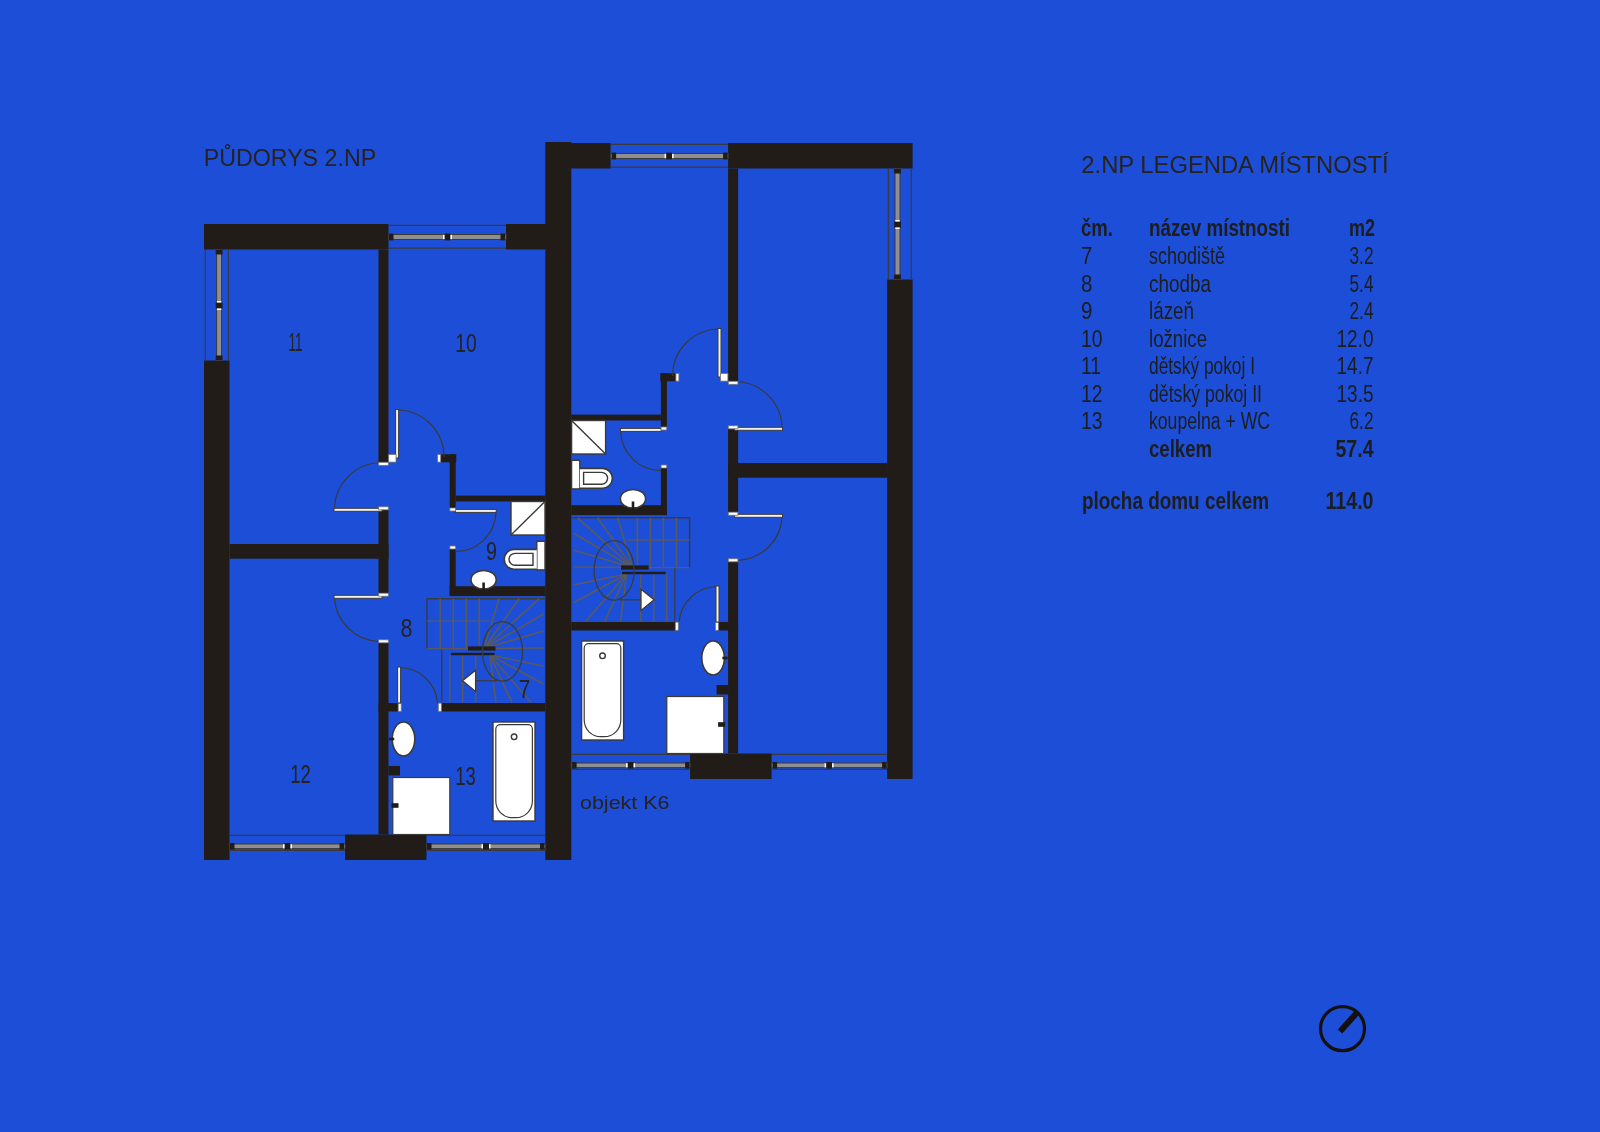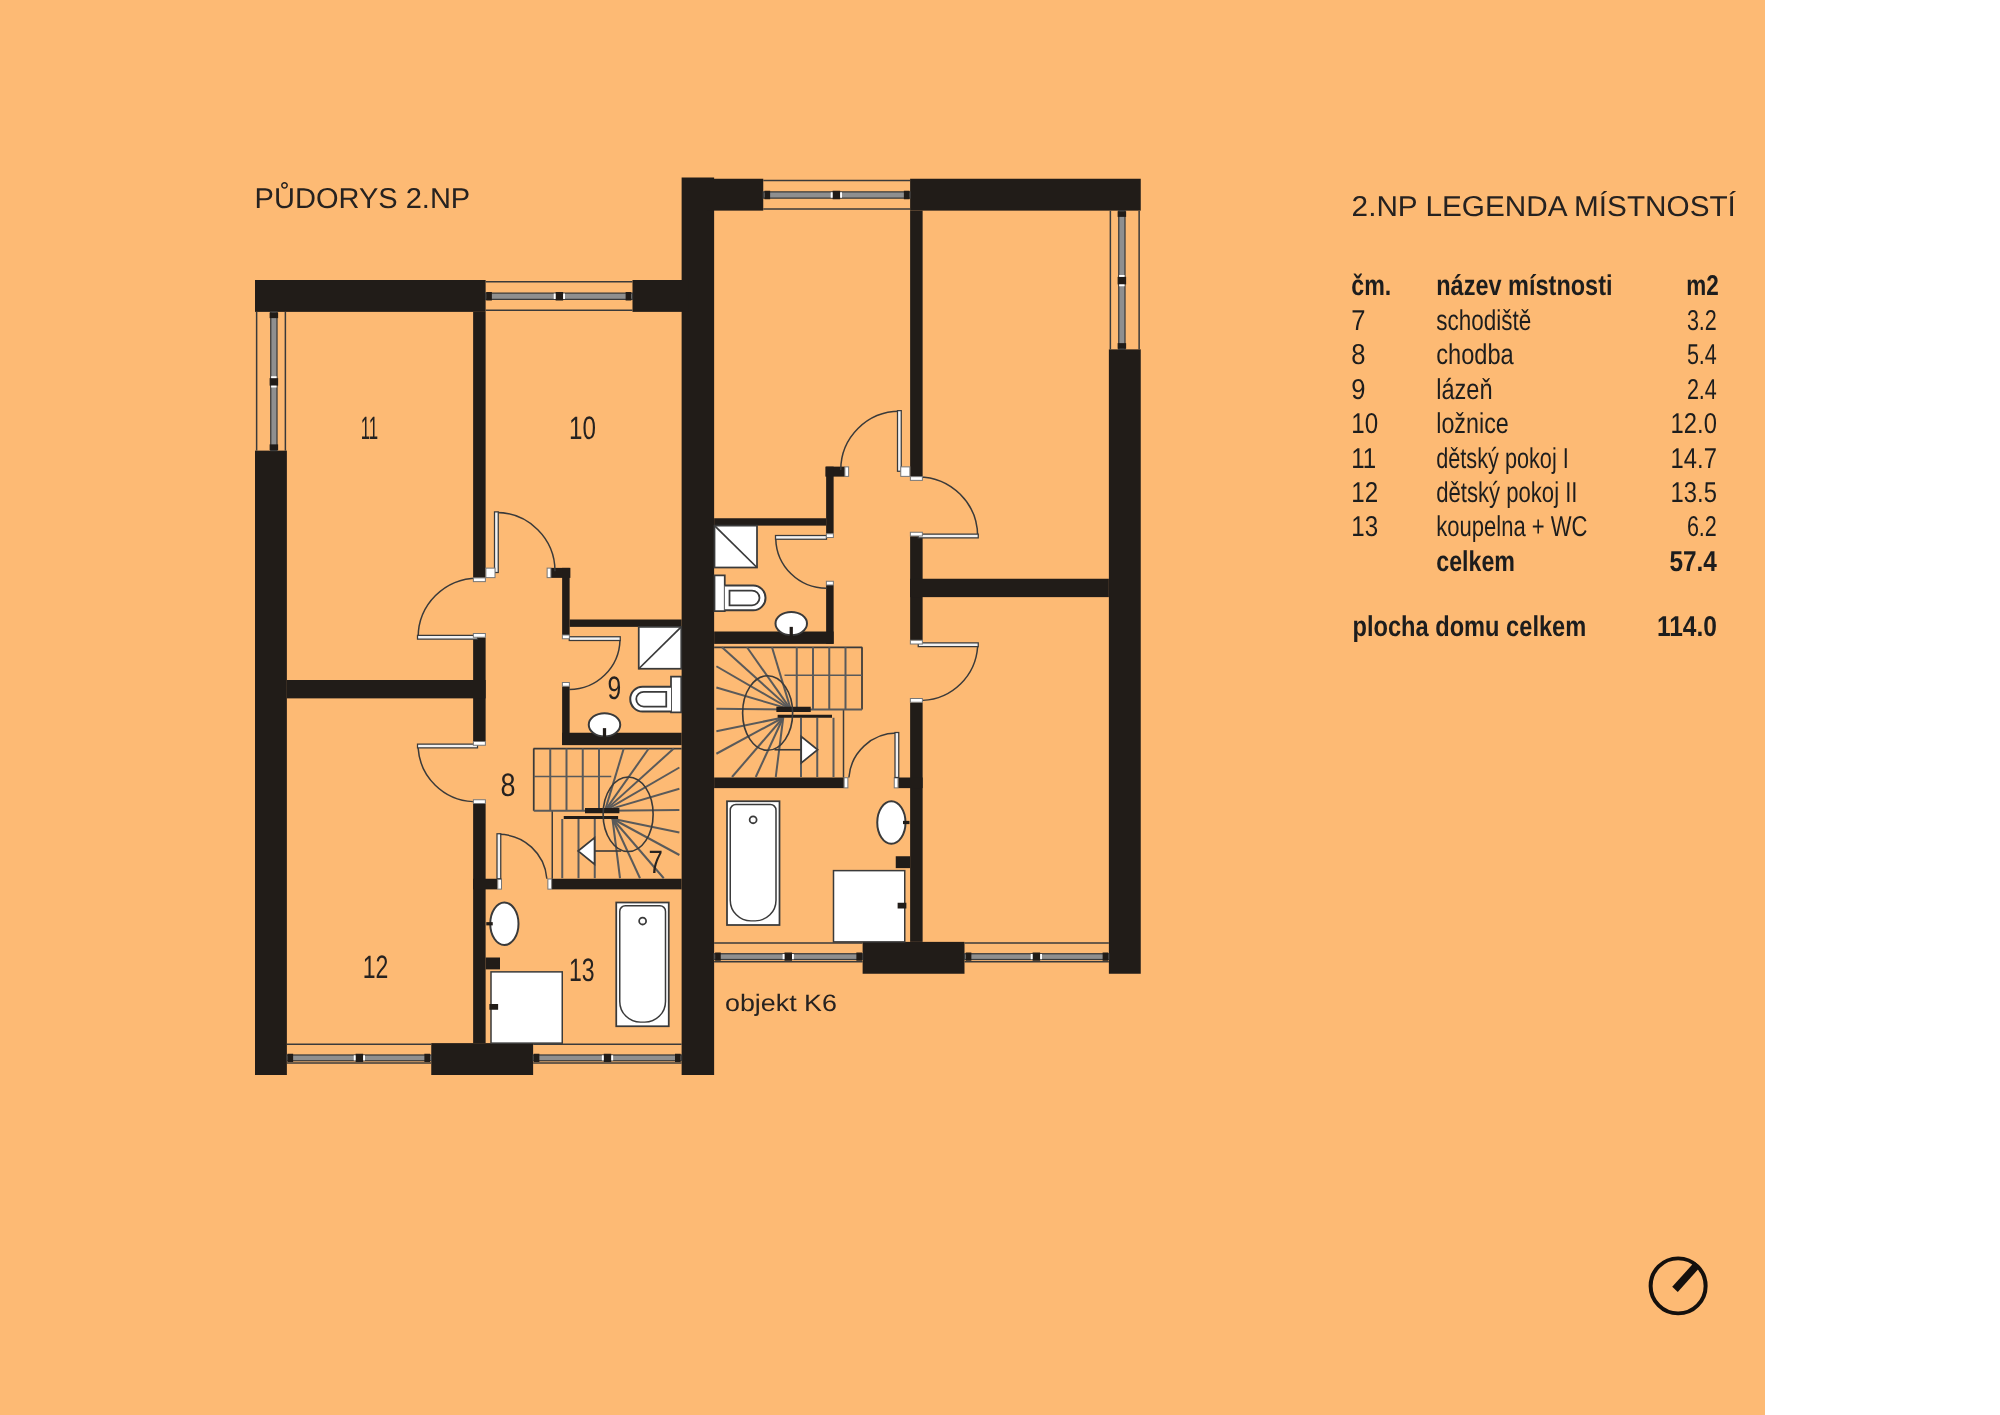--- a/index.html
+++ b/index.html
@@ -1,16 +1,16 @@
 <!DOCTYPE html>
 <html><head>
 <meta charset="utf-8">
 <style>
   html,body { margin:0; padding:0; background:#ffffff; }
-  .page { position:relative; width:1412px; height:1132px; background:#fdba74;
+  .page { position:relative; width:1600px; height:1132px; background:#1d4ed8;
           font-family:"Liberation Sans", sans-serif; }
   .rl { font-size:26px; fill:#262220; text-anchor:middle; }
   .tb { font-size:23px; fill:#1d1d1d; }
   .b  { font-weight:bold; }
   .ttl { font-size:23px; fill:#262220; }
 </style>
 </head>
 <body>
 <div class="page">
 <svg width="1600" height="1132" viewBox="0 0 1600 1132">

